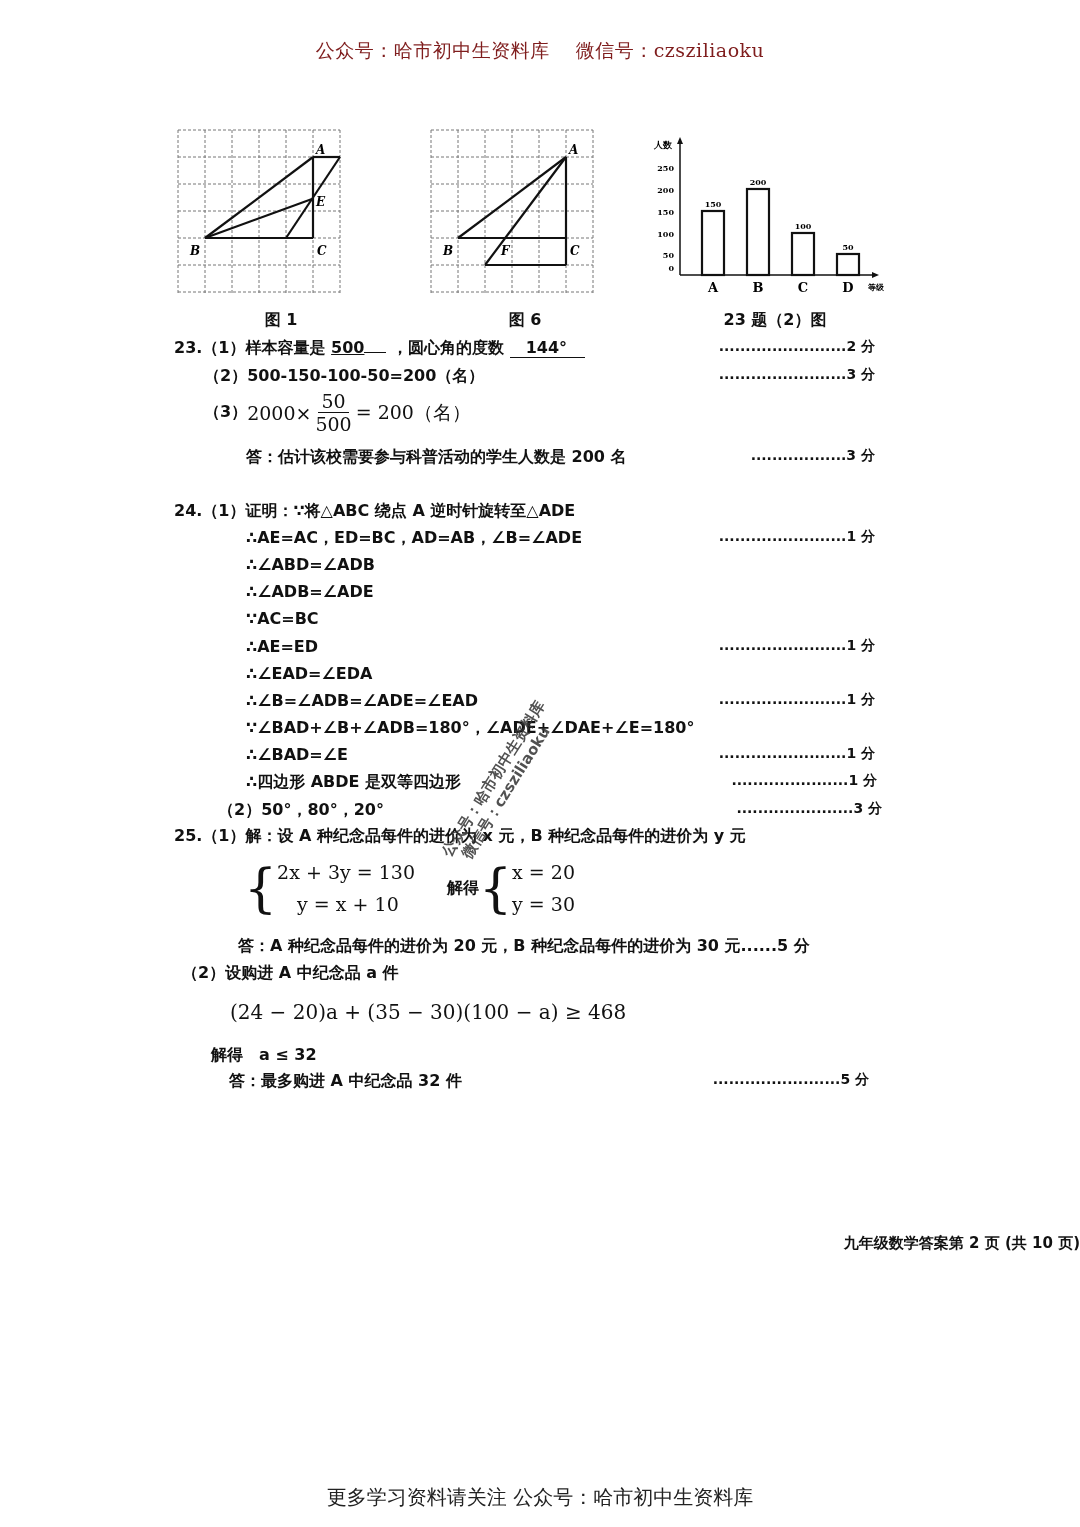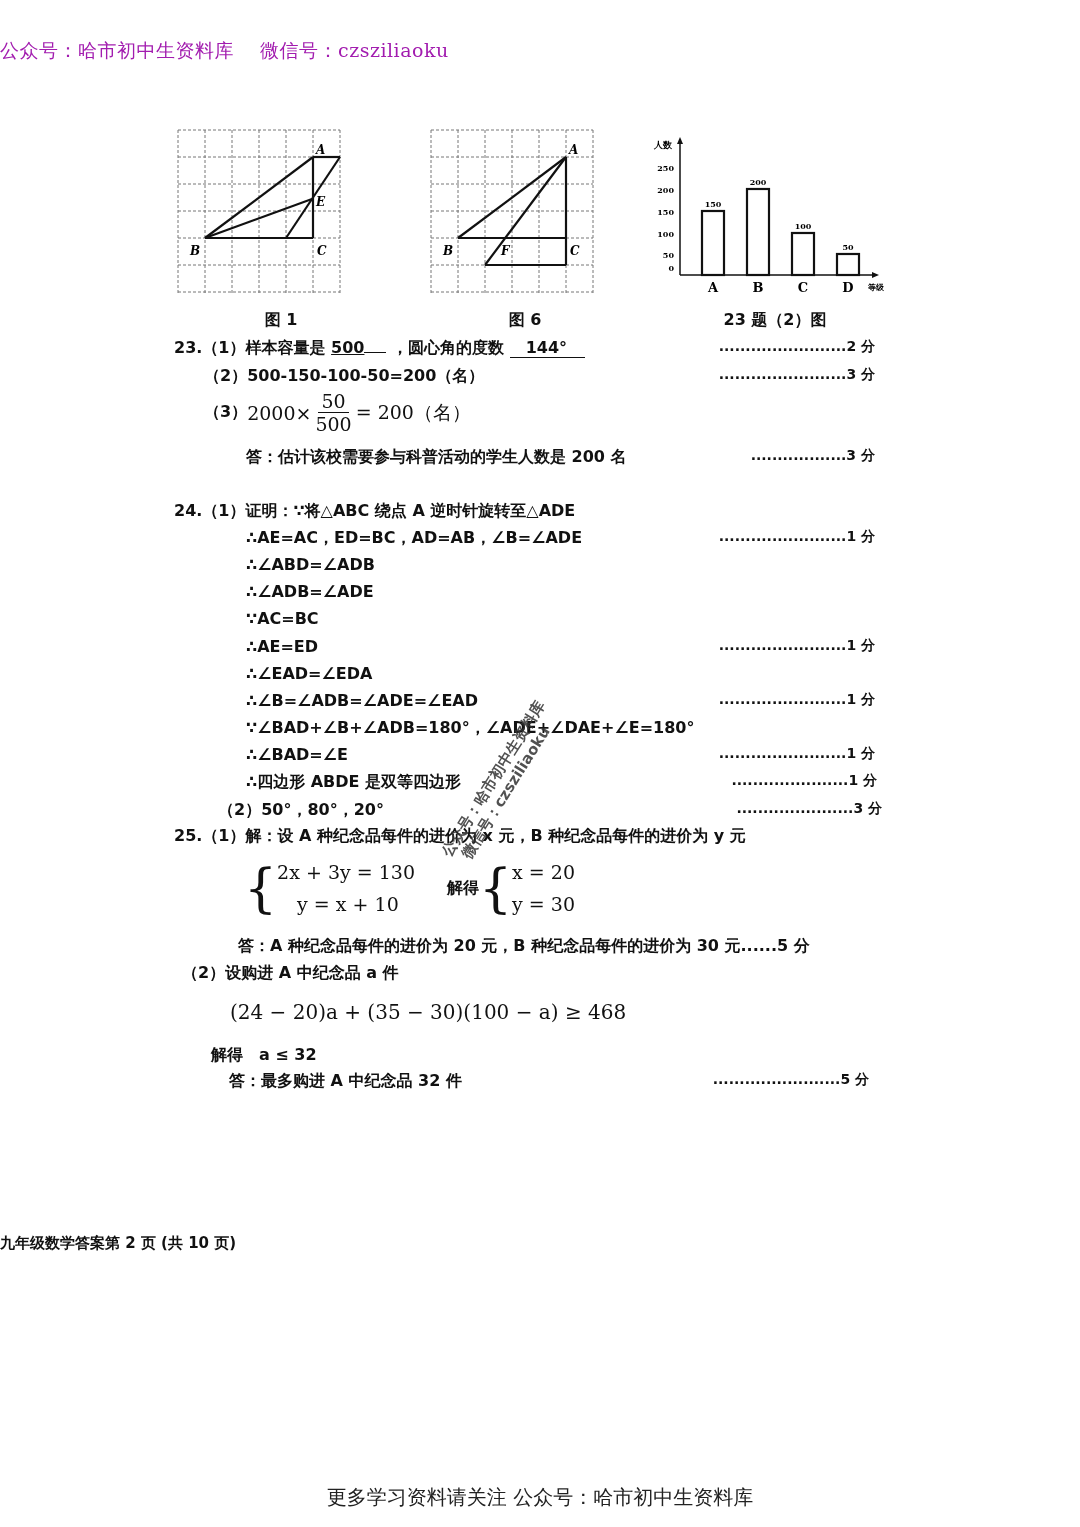--- a/index.html
+++ b/index.html
@@ -2,23 +2,23 @@
 <html><head>
   <meta charset="utf-8">
   <style>
     html, body { margin: 0; padding: 0; background: #ffffff; }
     body {
       width: 1080px; height: 1527px; position: relative; overflow: hidden;
       font-family: "DejaVu Serif", "Liberation Serif", serif;
       color: #111;
     }
     .abs { position: absolute; }
-    .hdr { top: 38px; left: 0; width: 1080px; text-align: left; font-size: 19px; color: #a21caf; font-family: "DejaVu Serif", serif; letter-spacing: 0.5px; }
+    .hdr { top: 38px; left: 0; width: 1080px; text-align: center; font-size: 19px; color: #7f1d1d; font-family: "DejaVu Serif", serif; letter-spacing: 0.5px; }
     .ftr { top: 1484px; left: 0; width: 1080px; text-align: center; font-size: 20px; color: #222; font-family: "DejaVu Serif", serif; }
-    .pageno { top: 1234px; left: 0; width: 1080px; text-align: left; font-size: 15px; font-weight: bold; font-family: "DejaVu Sans", sans-serif; }
+    .pageno { top: 1234px; left: 0; width: 1080px; text-align: right; font-size: 15px; font-weight: bold; font-family: "DejaVu Sans", sans-serif; }
     .line { font-size: 16px; font-weight: bold; font-family: "DejaVu Sans", sans-serif; white-space: nowrap; }
     .score { font-size: 14px; font-weight: bold; font-family: "DejaVu Sans", sans-serif; white-space: nowrap; text-align: right; width: 260px; }
     .cap { font-size: 16px; font-weight: bold; font-family: "DejaVu Sans", sans-serif; text-align: center; }
     .u { text-decoration: underline; }
     .frac { display: inline-flex; flex-direction: column; align-items: center; vertical-align: middle; margin: 0 4px; }
     .frac .num { border-bottom: 1.5px solid #111; padding: 0 3px; line-height: 22px; }
     .frac .den { line-height: 22px; }
     .math { font-family: "DejaVu Serif", serif; font-size: 19px; font-weight: normal; }
     .brace { font-size: 52px; font-weight: normal; line-height: 1; font-family: "DejaVu Serif", serif; }
     .sys { display: inline-flex; flex-direction: column; vertical-align: middle; line-height: 32px; }

